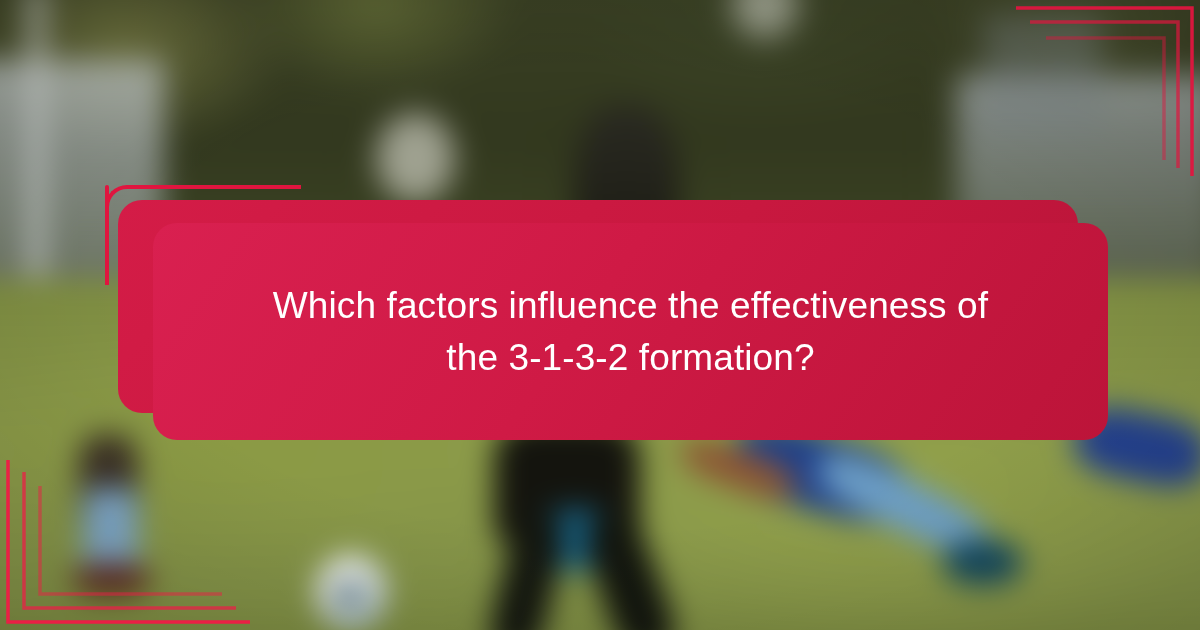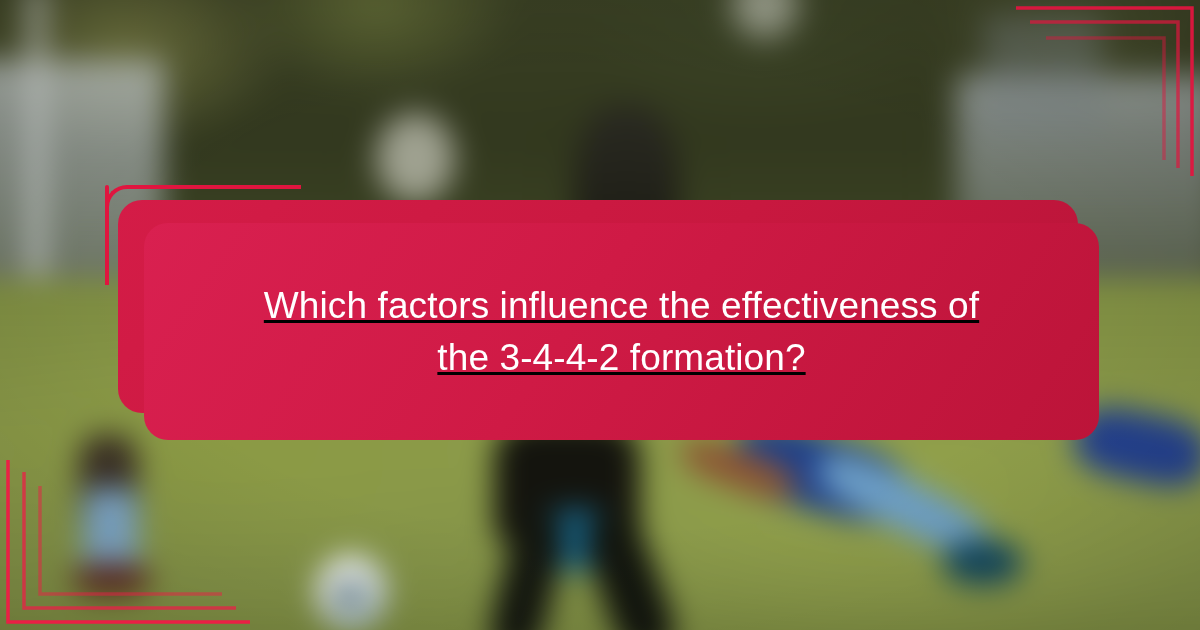--- a/index.html
+++ b/index.html
@@ -211,28 +211,27 @@
     position:absolute;
     left:118px; top:200px;
     width:960px; height:213px;
     background:linear-gradient(135deg, #d41c47 0%, #c8183f 55%, #b81438 100%);
     border-radius:24px;
   }
 
   
   .card-front {
     position:absolute;
-    left:144px; top:223px;
+    left:153px; top:223px;
     width:955px; height:217px;
     background:linear-gradient(125deg, #d92050 0%, #cf1a45 45%, #bc1439 100%);
     border-radius:24px;
     display:flex;
     align-items:center;
     justify-content:flex-end;
-    text-decoration:underline;
   }
 
   .card-text {
     width:100%;
     text-align:center;
     color:#ffffff;
     font-size:37px;
     line-height:52px;
     font-weight:400;
     letter-spacing:.1px;
@@ -293,18 +292,18 @@
       <path d="M40 486 V594 H222" fill="none" stroke="#f01a46" stroke-width="3.5" opacity="0.48"></path>
     </g>
   </svg>
 
   <div class="card-wrap">
     <div class="card-bracket"></div>
     <div class="card-back"></div>
     <div class="card-front">
       <div class="card-text">
         <span class="line">Which factors influence the effectiveness of</span>
-        <span class="line">the 3-4-4-2 formation?</span>
+        <span class="line">the 3-1-3-2 formation?</span>
       </div>
     </div>
   </div>
 
 </div>
 
 </body></html>

